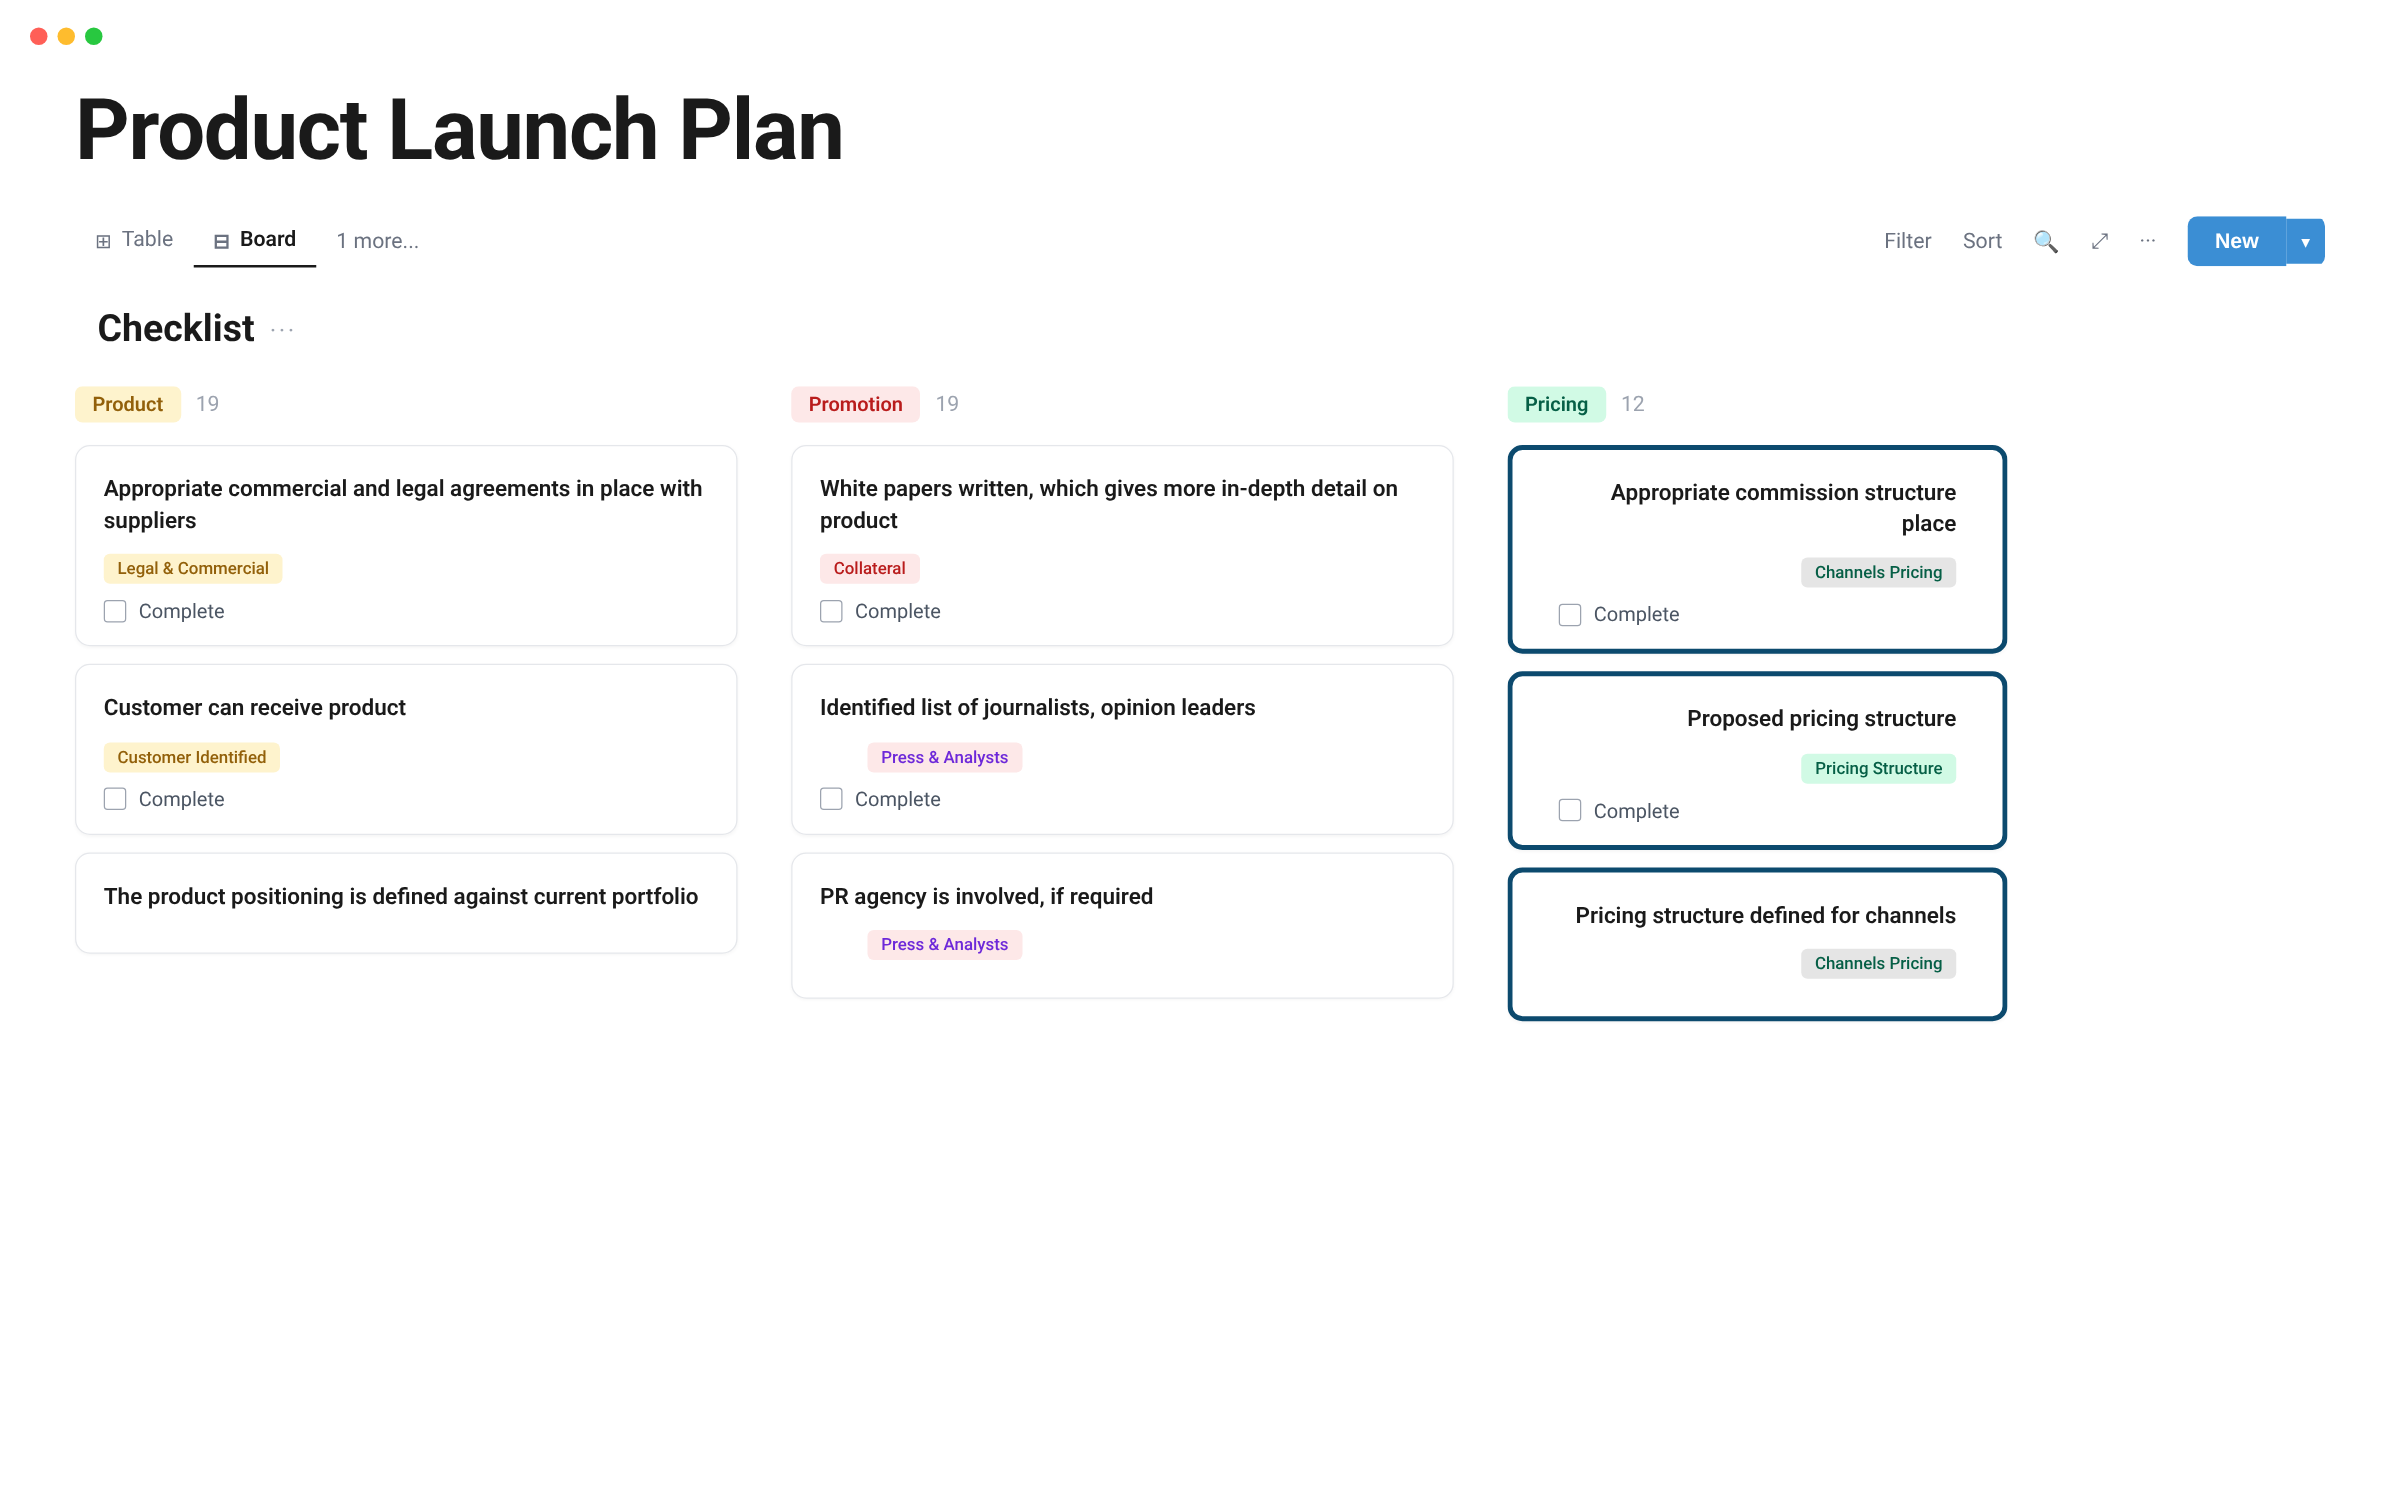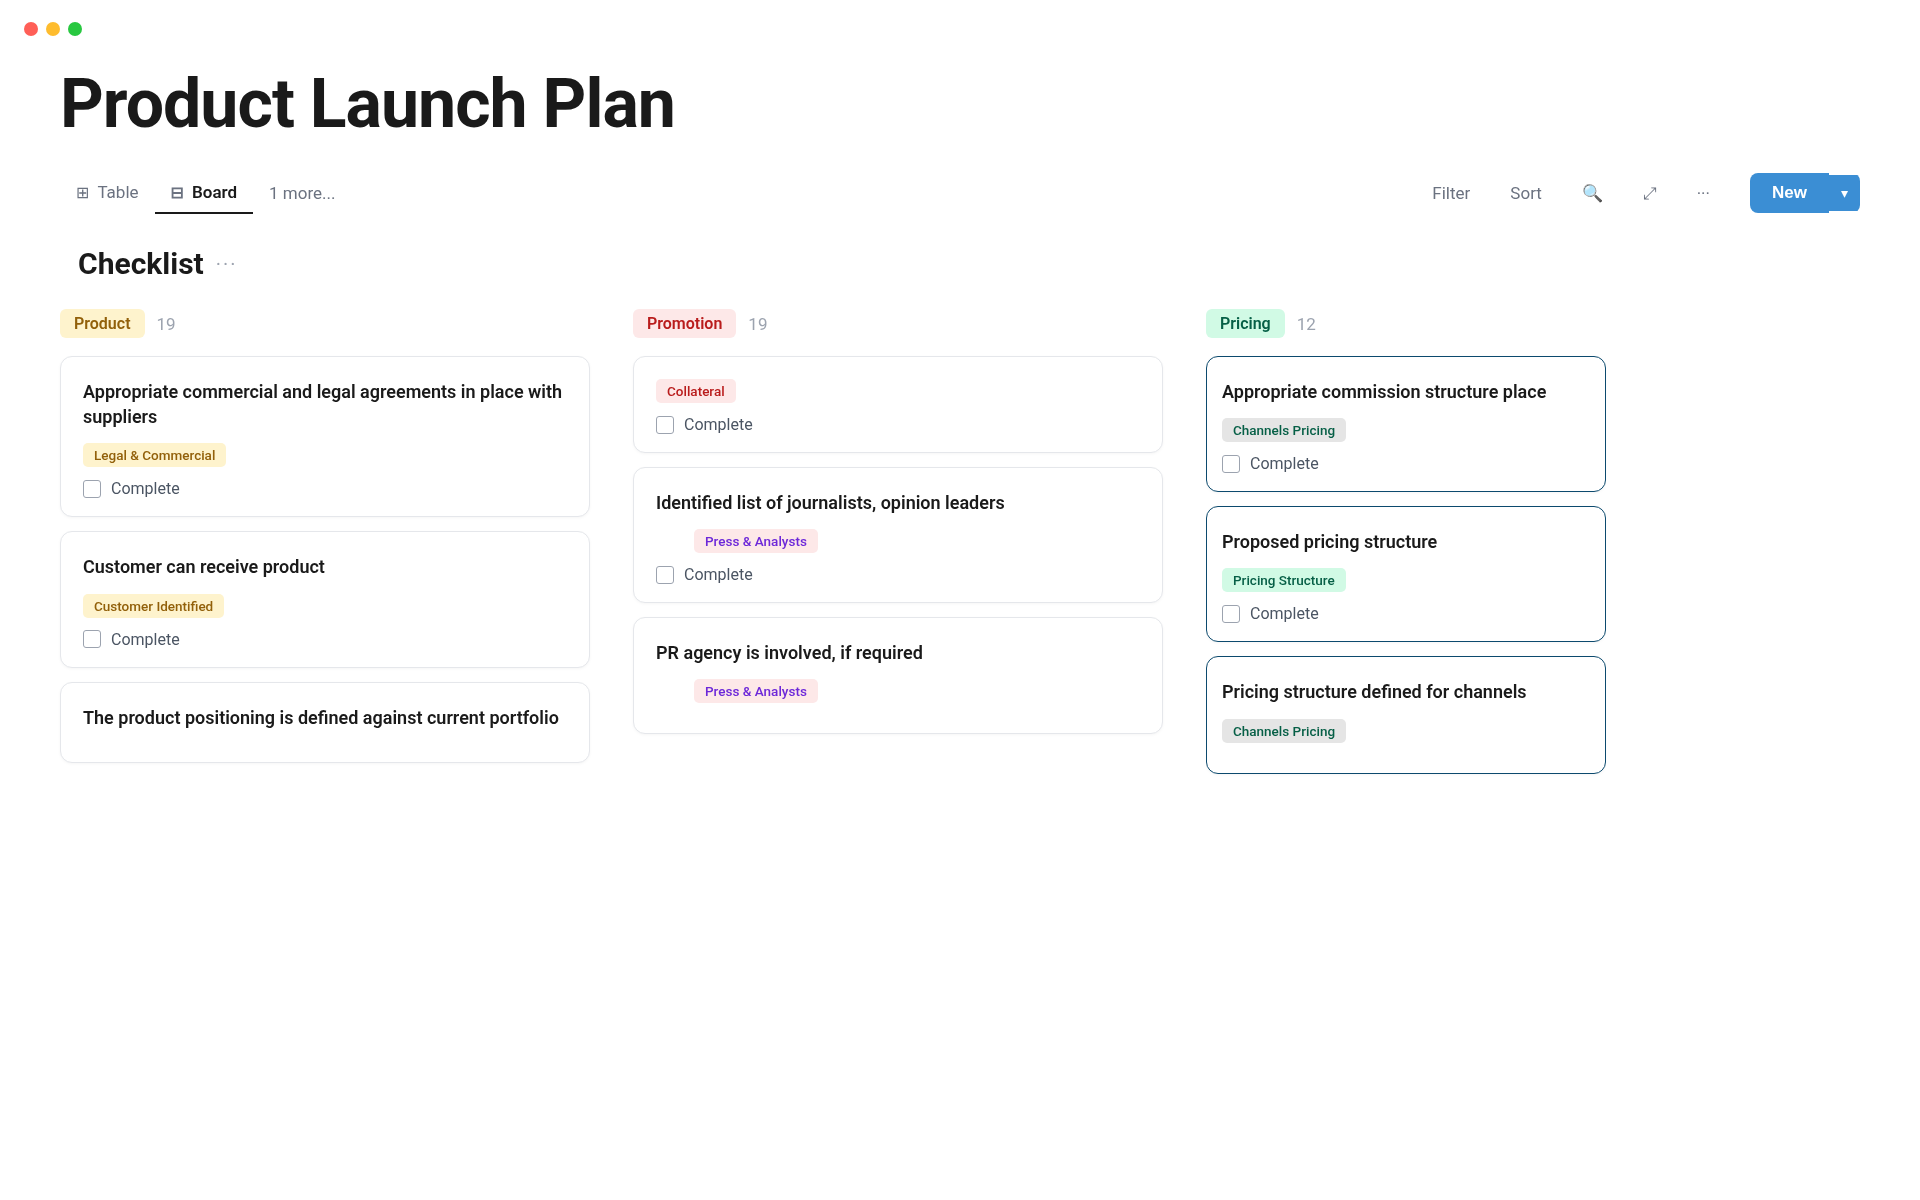--- a/index.html
+++ b/index.html
@@ -68,21 +68,21 @@
       font-size: 17px;
       padding: 10px 16px;
       cursor: pointer;
     }
 
     
     .toolbar-right {
       margin-left: auto;
       display: flex;
       align-items: center;
-      gap: 40px;
+      gap: 25px;
     }
     .toolbar-action {
       font-size: 17px;
       color: #6b7280;
       cursor: pointer;
       display: flex;
       align-items: center;
       gap: 6px;
     }
 
@@ -215,25 +215,26 @@
       background: white;
     }
 
     
     .column-partial {
       flex: 0 0 400px;
       overflow: hidden;
     }
     .card-partial {
       background: #ffffff;
-      border: 1px solid #0c4a6e;
+      border: 4px solid #0c4a6e;
       border-radius: 12px;
-      padding: 22px 15px 18px;
+      padding: 22px 37px 18px;
       margin-bottom: 14px;
       box-shadow: 0 1px 3px rgba(0,0,0,0.04);
+      text-align: right;
       
     }
   </style>
 </head>
 <body>
 
 <div class="traffic-lights">
   <div class="traffic-light red"></div>
   <div class="traffic-light yellow"></div>
   <div class="traffic-light green"></div>
@@ -318,20 +319,21 @@
     </div>
   </div>
 
   <div class="column">
     <div class="column-header">
       <span class="column-tag tag-promotion">Promotion</span>
       <span class="column-count">19</span>
     </div>
 
     <div class="card">
+      <div class="card-title">White papers written, which gives more in-depth detail on product</div>
       <div>
         <span class="card-tag ctag-collateral">Collateral</span>
       </div>
       <div class="card-complete">
         <div class="checkbox"></div>
         <span>Complete</span>
       </div>
     </div>
 
     <div class="card">

